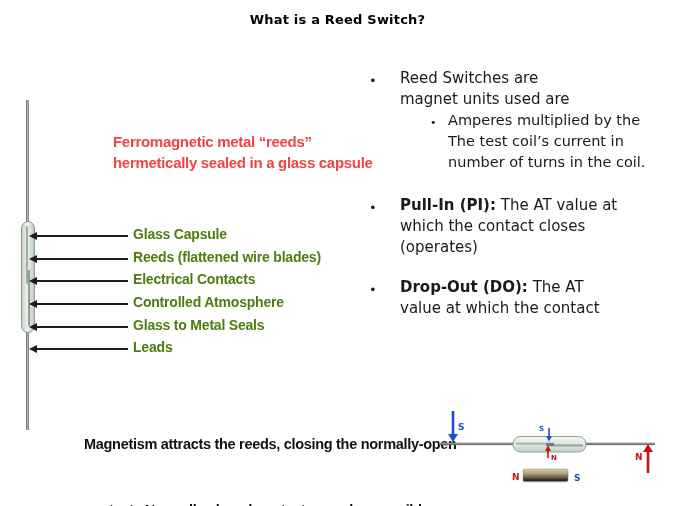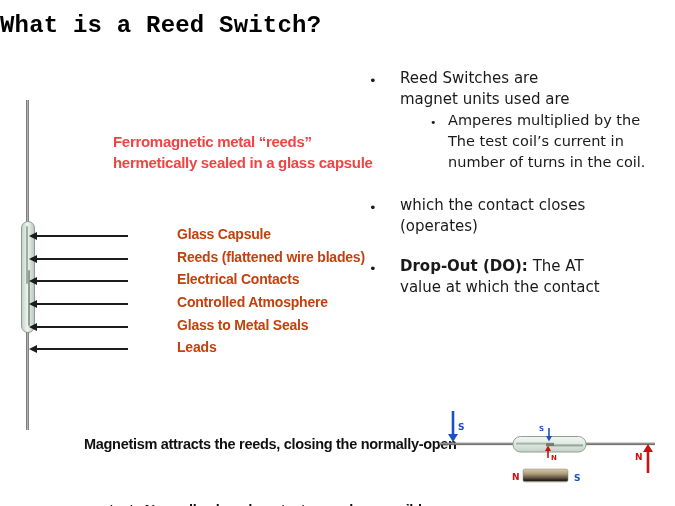--- a/index.html
+++ b/index.html
@@ -1,39 +1,39 @@
 <!DOCTYPE html>
 <html><head>
 <meta charset="utf-8">
 <style>
   html,body{margin:0;padding:0;background:#fff;}
   .slide{position:relative;width:675px;height:506px;background:#ffffff;overflow:hidden;
          font-family:"DejaVu Sans",sans-serif;color:#1a1a1a;}
   
-  .title{position:absolute;top:12px;left:0;width:100%;
-         font-size:24px;font-weight:bold;color:#000;letter-spacing:.2px;font-family:Liberation Mono, monospace;}
+  .title{position:absolute;top:12px;left:0;width:100%;text-align:center;
+         font-size:13px;font-weight:bold;color:#000;letter-spacing:.2px;}
   
   .ldiag{position:absolute;left:0;top:0;width:430px;height:506px;
          font-family:"Liberation Sans",sans-serif;}
   .wire{position:absolute;left:26px;top:100px;width:3px;height:330px;
         background:linear-gradient(to right,#5d5d5d,#b5b5b5 50%,#6a6a6a);}
   .capsule{position:absolute;left:21px;top:221px;width:12px;height:110px;
            border:1px solid #8d9d93;border-radius:7px;
            background:linear-gradient(to right,#c6d3ca,#eef4ef 45%,#bccac1);}
   .reed-a{position:absolute;left:4px;top:4px;width:2px;height:58px;background:#9fada3;border-radius:1px;}
   .reed-b{position:absolute;left:6px;top:48px;width:2px;height:56px;background:#8e9c92;border-radius:1px;}
   .dhead{position:absolute;left:113px;top:131px;font-size:15px;font-weight:bold;
          letter-spacing:-0.3px;line-height:21px;color:#ef4444;}
   .lrow{position:absolute;left:0;height:0;}
   .lline{position:absolute;left:36px;top:0;width:92px;height:1.8px;background:#1c1c1c;}
   .larrow{position:absolute;left:29px;top:-3px;width:0;height:0;
           border-top:4px solid transparent;border-bottom:4px solid transparent;
           border-right:8px solid #1c1c1c;}
   .ltext{position:absolute;left:133px;top:-9px;font-size:14px;font-weight:bold;
-         letter-spacing:-0.2px;white-space:nowrap;color:#c2410c;margin-left:44px;}
+         letter-spacing:-0.2px;white-space:nowrap;color:#4d7c0f;}
   .lcaption{position:absolute;left:84px;top:389px;font-size:14.5px;font-weight:bold;
             letter-spacing:-0.3px;line-height:22px;color:#111;white-space:pre;}
   
   .bullets{position:absolute;left:363px;top:68px;width:302px;font-size:15px;line-height:21px;}
   .bullet{position:relative;padding-left:37px;}
   .bmark{position:absolute;left:6px;top:2px;font-size:13px;}
   .sub{position:relative;padding-left:85px;font-size:14.5px;}
   .smark{position:absolute;left:67px;top:2px;font-size:11px;}
   .btext{white-space:pre-wrap;}
   .b-bold{font-weight:bold;}
@@ -107,20 +107,21 @@
     </div>
     <div class="sub gap1">
       <span class="smark">•</span>
       <div class="btext">Amperes multiplied by the</div>
       <div class="btext">The test coil’s current in</div>
       <div class="btext">number of turns in the coil.</div>
     </div>
 
     <div class="bullet gap2">
       <span class="bmark">•</span>
+      <div class="btext"><span class="b-bold">Pull-In (PI):</span><span> The AT value at</span></div>
       <div class="btext">which the contact closes</div>
       <div class="btext">(operates)</div>
     </div>
 
     <div class="bullet">
       <span class="bmark">•</span>
       <div class="btext"><span class="b-bold">Drop-Out (DO):</span><span> The AT</span></div>
       <div class="btext">value at which the contact</div>
     </div>
   </div>

